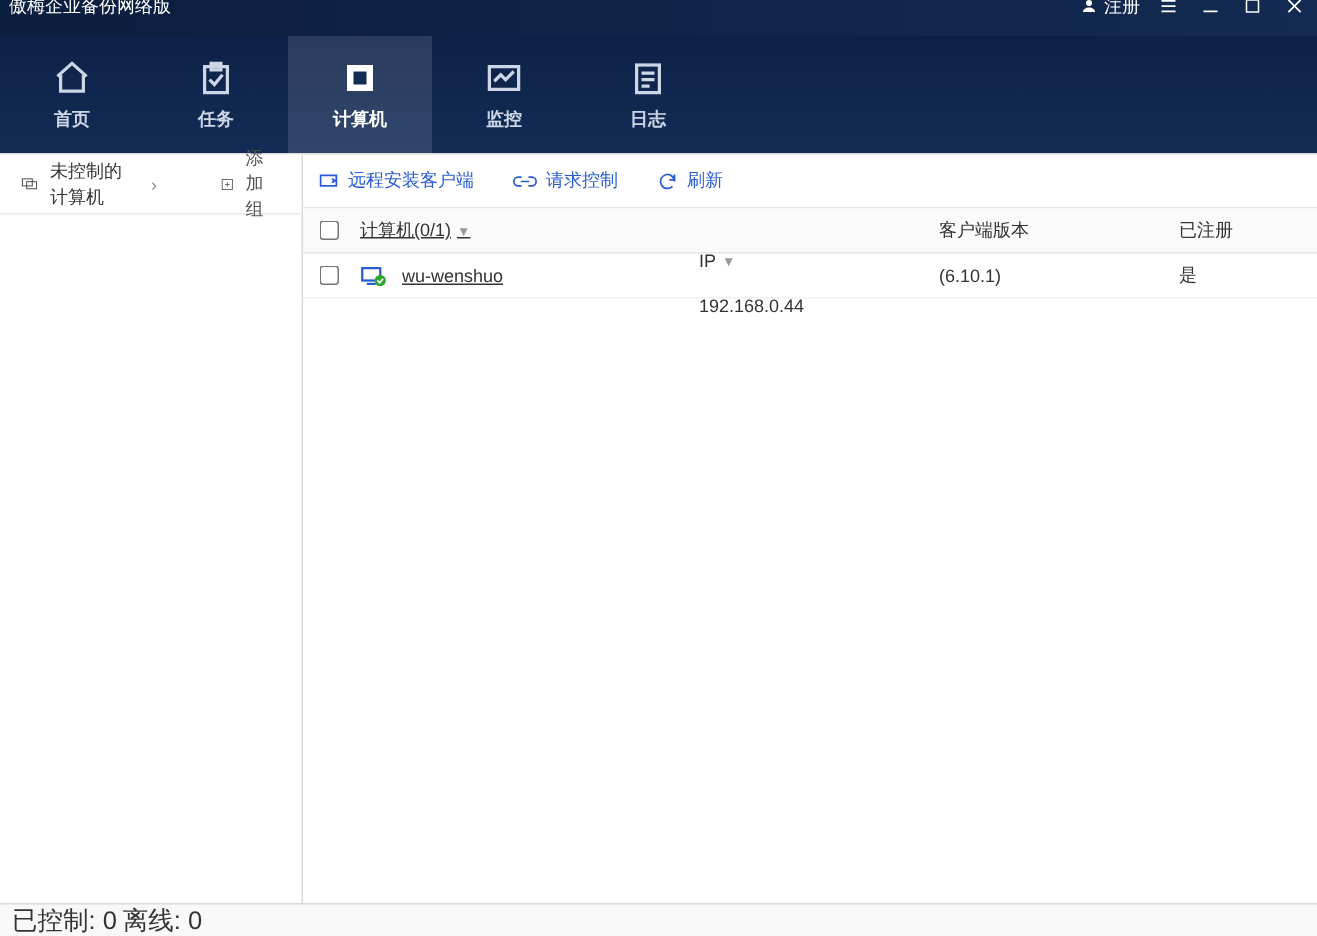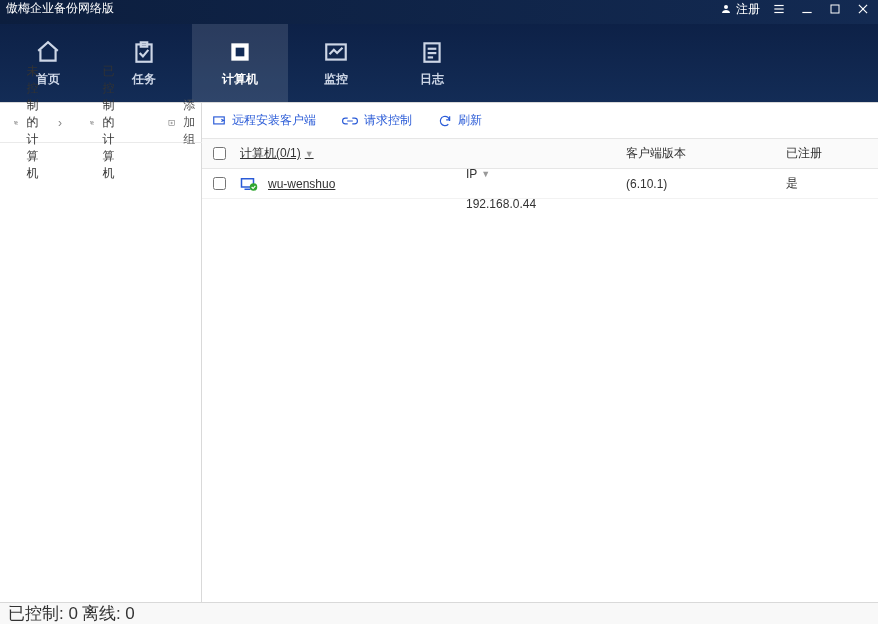--- a/index.html
+++ b/index.html
@@ -1,19 +1,19 @@
 <!DOCTYPE html>
 <html><head>
 <meta charset="utf-8">
 <style>
 * { margin: 0; padding: 0; box-sizing: border-box; font-family: "Microsoft YaHei", Arial, sans-serif; }
 body { width: 878px; height: 624px; overflow: hidden; background: #fff; display: flex; flex-direction: column; }
 
 
-.titlebar { height: 24px; background: linear-gradient(to right, #0c1e3e, #132a52); color: #fff; display: flex; align-items: flex-start; padding: 0 6px; font-size: 12px; }
+.titlebar { height: 24px; background: linear-gradient(to right, #0c1e3e, #132a52); color: #fff; display: flex; align-items: flex-end; padding: 11px 6px; font-size: 12px; }
 .titlebar-title { flex: 1; }
 .titlebar-actions { display: flex; align-items: center; gap: 10px; }
 .titlebar-register { display: flex; align-items: center; gap: 4px; font-size: 12px; cursor: pointer; }
 .titlebar-btn { width: 18px; height: 18px; display: flex; align-items: center; justify-content: center; cursor: pointer; }
 .titlebar-btn svg { stroke: #fff; fill: none; stroke-width: 2; }
 
 
 .navbar { height: 78px; background: linear-gradient(to bottom, #0d2147, #132c56); display: flex; }
 .nav-item { width: 96px; display: flex; flex-direction: column; align-items: center; justify-content: center; color: #cdd6e6; font-size: 12px; gap: 6px; cursor: pointer; font-weight: bold; }
 .nav-item.active { background: rgba(255,255,255,0.12); color: #fff; }
@@ -135,27 +135,20 @@
 <div class="body">
 
   <div class="sidebar">
     <div class="sidebar-item">
       <svg width="16" height="14" viewBox="0 0 24 20">
           <rect x="2" y="2" width="14" height="10"></rect>
           <rect x="8" y="6" width="14" height="10"></rect>
         </svg>
       <span>未控制的计算机</span>
       <span class="chev">›</span>
-    </div>
-    <div class="sidebar-item">
-      <svg width="16" height="14" viewBox="0 0 24 20">
-          <rect x="2" y="2" width="14" height="10"></rect>
-          <rect x="8" y="6" width="14" height="10"></rect>
-        </svg>
-      <span>已控制的计算机</span>
     </div>
     <div class="sidebar-item add">
       <svg width="14" height="14" viewBox="0 0 24 24" style="margin-left:14px;">
           <rect x="3" y="3" width="18" height="18"></rect>
           <line x1="12" y1="8" x2="12" y2="16"></line>
           <line x1="8" y1="12" x2="16" y2="12"></line>
         </svg>
       <span>添加组</span>
     </div>
   </div>

